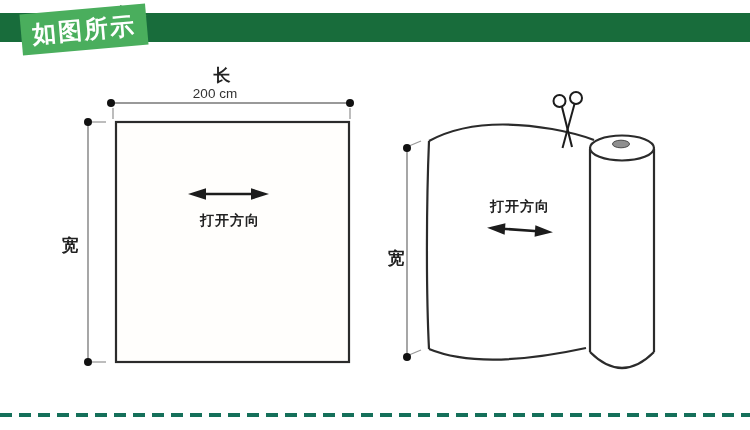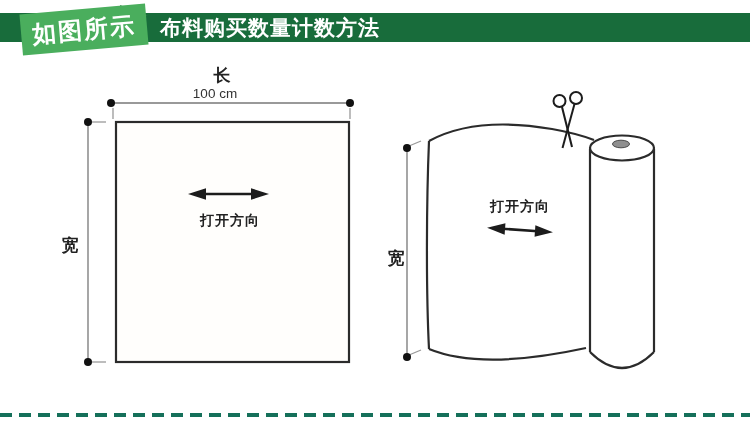--- a/index.html
+++ b/index.html
@@ -44,21 +44,20 @@
 </head>
 <body>
 
 <div class="wrap">
 
   <div class="header-bar"></div>
   <div class="ribbon-fold"></div>
   <div class="ribbon">
     <span>如图所示</span>
   </div>
-  <div class="header-title">布料购买数量计数方法</div>
 
   <svg class="canvas" width="750" height="430" viewBox="0 0 750 430">
 
     <g>
 
       <rect x="116" y="122" width="233" height="240" fill="#fffefc" stroke="#2b2b2b" stroke-width="2.2"></rect>
 
       <g stroke="#777" stroke-width="1.3">
         <line x1="111" y1="103" x2="350" y2="103"></line>
         <line x1="113" y1="108" x2="113" y2="119" stroke="#999"></line>
@@ -115,20 +114,20 @@
 
       <g transform="translate(520,230) rotate(4)">
         <line x1="-18" y1="0" x2="18" y2="0" stroke="#1c1c1c" stroke-width="2.6"></line>
         <polygon points="-33,0 -15,-5.8 -15,5.8" fill="#1c1c1c"></polygon>
         <polygon points="33,0 15,-5.8 15,5.8" fill="#1c1c1c"></polygon>
       </g>
     </g>
   </svg>
 
   <div class="lbl lbl-cn-big" style="left:210px;top:64px;width:24px;">长</div>
-  <div class="lbl lbl-dim" style="left:180px;top:86px;width:70px;">100 cm</div>
+  <div class="lbl lbl-dim" style="left:180px;top:86px;width:70px;">200 cm</div>
   <div class="lbl lbl-cn-big" style="left:58px;top:234px;width:24px;">宽</div>
   <div class="lbl lbl-dir" style="left:170px;top:212px;width:120px;">打开方向</div>
   <div class="lbl lbl-cn-big" style="left:384px;top:247px;width:24px;">宽</div>
   <div class="lbl lbl-dir" style="left:460px;top:198px;width:120px;">打开方向</div>
 
   <div class="dash-rule"></div>
 </div>
 
 </body></html>

